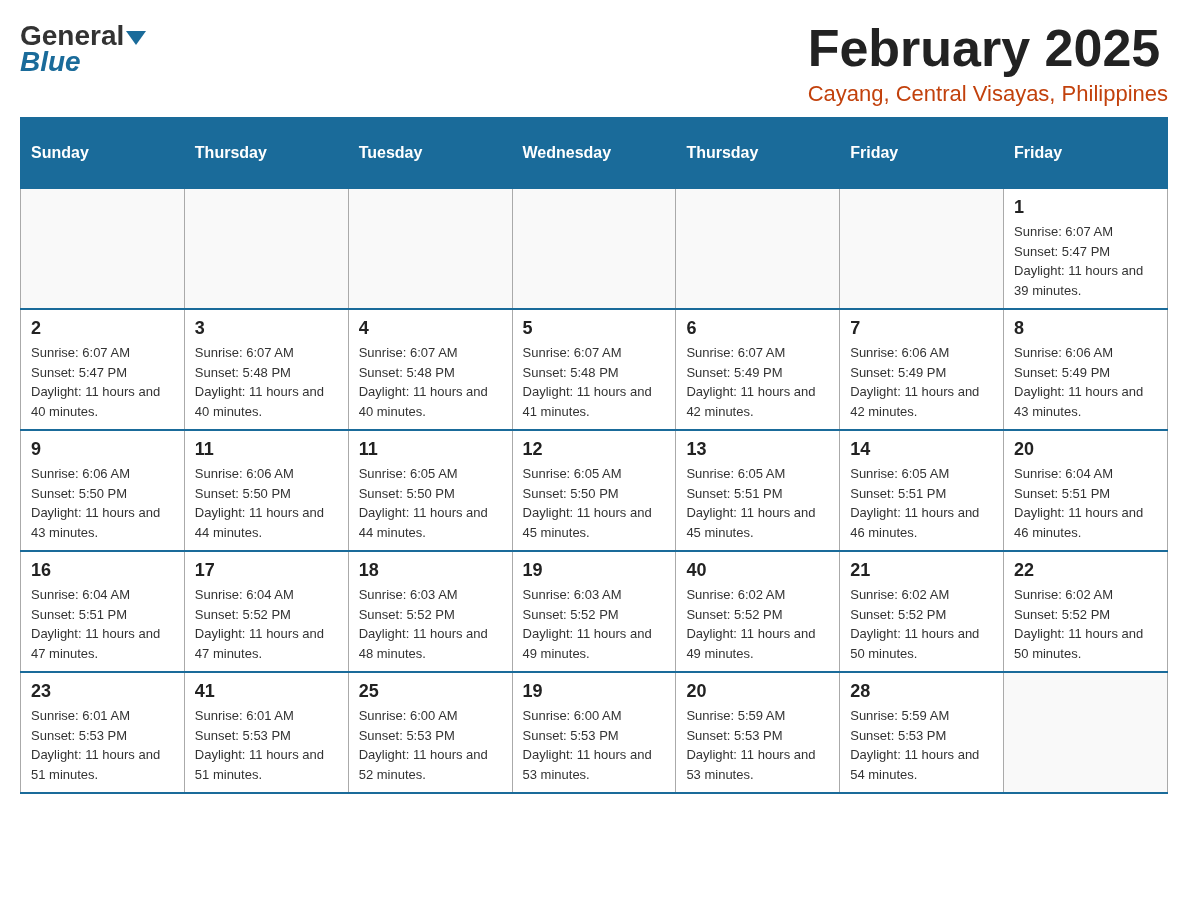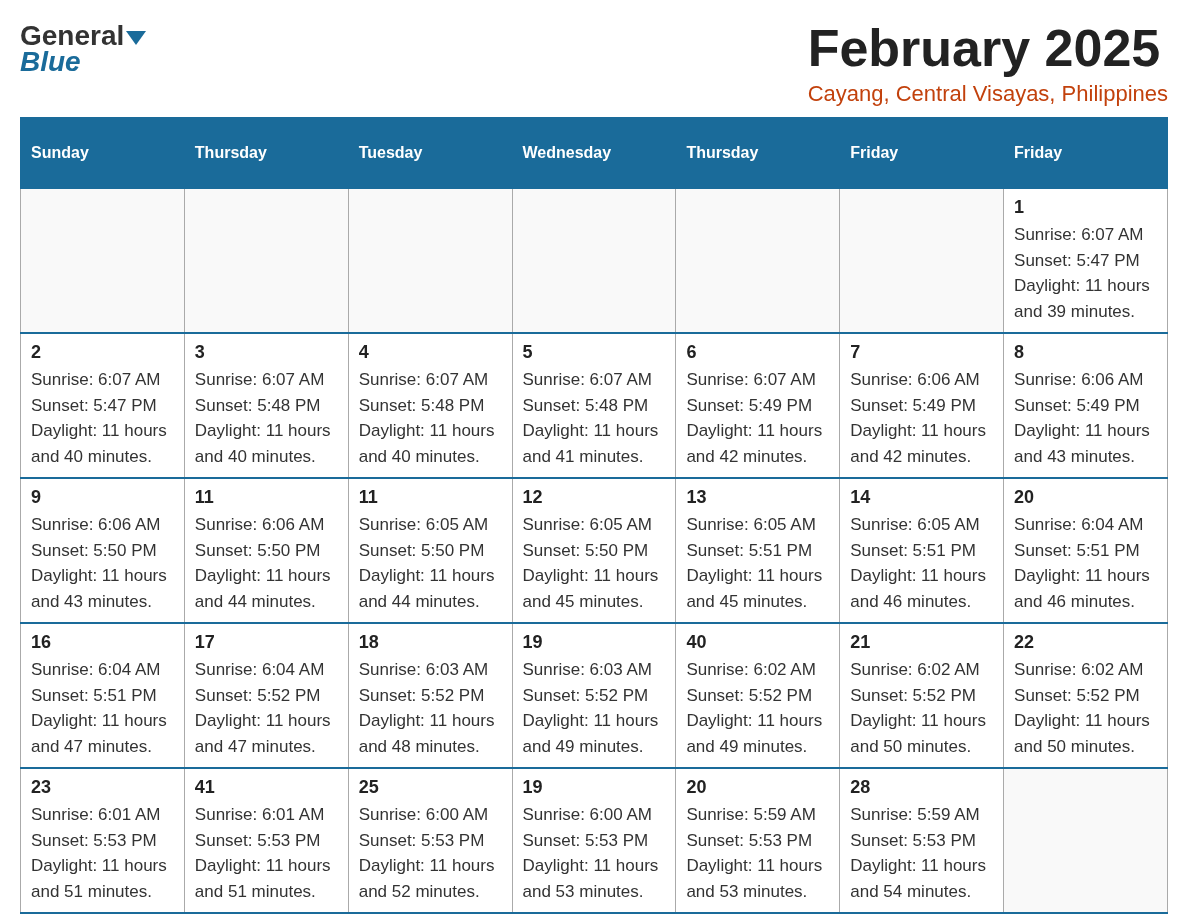--- a/index.html
+++ b/index.html
@@ -85,21 +85,21 @@
       border-bottom: 2px solid #1a6b9a;
     }
     .day-number {
       font-size: 18px;
       font-weight: bold;
       color: #222;
       display: block;
       margin-bottom: 4px;
     }
     .day-info {
-      font-size: 17px;
+      font-size: 13px;
       color: #333;
       line-height: 1.5;
     }
     .empty-cell {
       background: #f9f9f9;
     }
   </style>
 </head>
 <body>
 

